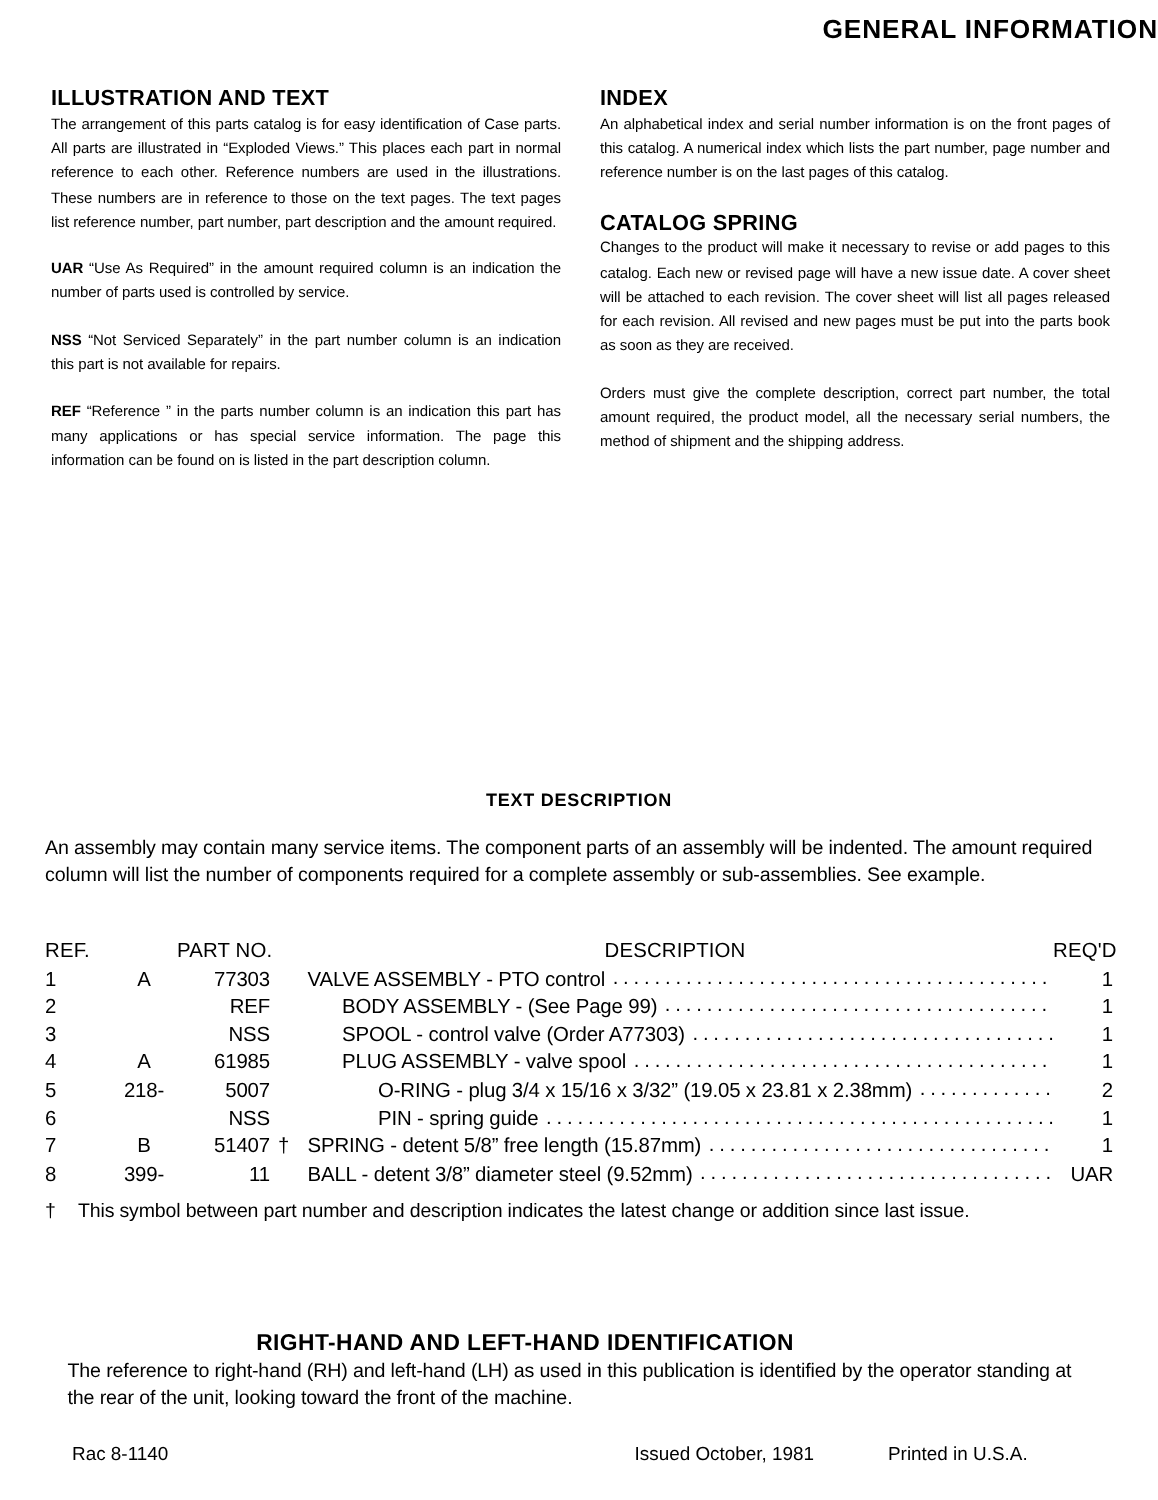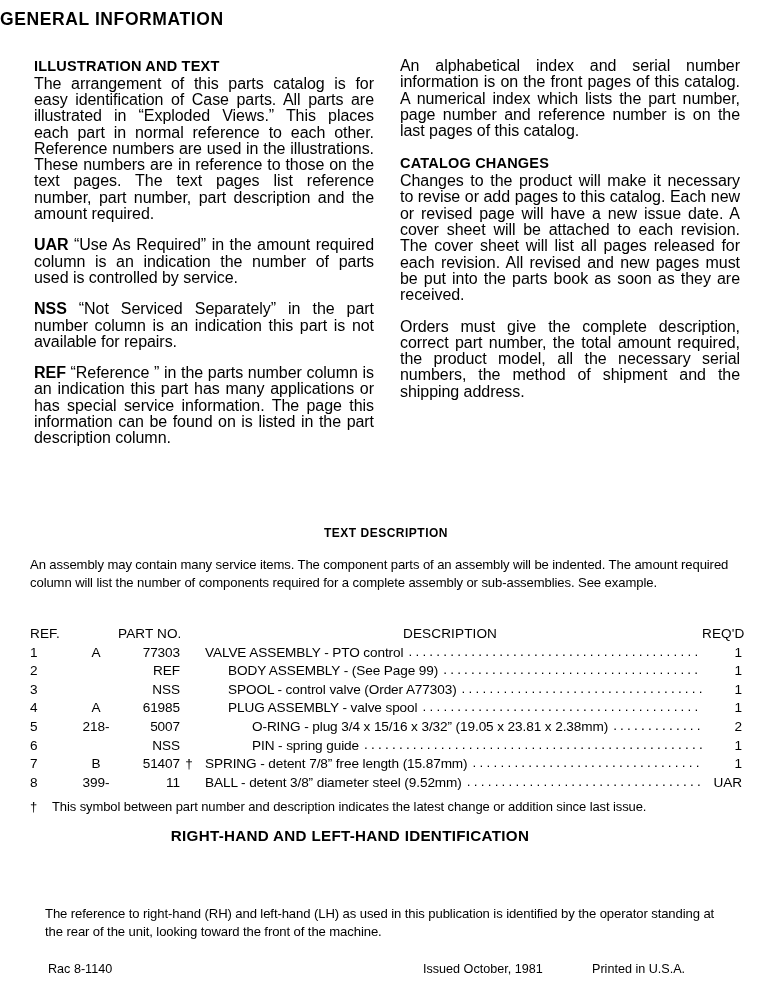--- a/index.html
+++ b/index.html
@@ -25,21 +25,21 @@
     height: 1000px;
     padding: 0;
   }
 
   
   .main-title {
     position: absolute;
     top: 9px;
     left: 0;
     width: 772px;
-    text-align: left;
+    text-align: right;
     font-size: 17.5px;
     font-weight: bold;
     letter-spacing: 0.6px;
   }
 
   
   .cols {
     position: absolute;
     top: 58px;
     left: 34px;
@@ -55,21 +55,21 @@
   .sec-head {
     font-size: 14.5px;
     font-weight: bold;
     letter-spacing: 0.2px;
     margin: 0 0 1px 0;
     line-height: 1.15;
   }
   .sec-head.spaced { margin-top: 16px; }
 
   .para {
-    font-size: 16px;
+    font-size: 10px;
     line-height: 16.3px;
     text-align: justify;
     margin: 0;
     letter-spacing: -0.05px;
   }
   .para + .para { margin-top: 15px; }
   .para b { font-weight: bold; }
 
   
   .td-title {
@@ -146,21 +146,21 @@
     line-height: 17.6px;
     display: flex;
     letter-spacing: -0.1px;
   }
   .footnote .dag { width: 22px; flex: 0 0 22px; }
   .footnote .ftext { flex: 1 1 auto; }
 
   
   .rh-title {
     position: absolute;
-    top: 827px;
+    top: 887px;
     left: 0;
     width: 700px;
     text-align: center;
     font-size: 15.2px;
     font-weight: bold;
     letter-spacing: 0.3px;
   }
   .rh-body {
     position: absolute;
     top: 905px;
@@ -207,23 +207,24 @@
       <p class="para">The arrangement of this parts catalog is for easy identification of Case parts. All parts are illustrated in “Exploded Views.” This places each part in normal reference to each other. Reference numbers are used in the illustrations. These numbers are in reference to those on the text pages. The text pages list reference number, part number, part description and the amount required.</p>
 
       <p class="para"><b>UAR</b><span> “Use As Required” in the amount required column is an indication the number of parts used is controlled by service.</span></p>
 
       <p class="para"><b>NSS</b><span> “Not Serviced Separately” in the part number column is an indication this part is not available for repairs.</span></p>
 
       <p class="para"><b>REF</b><span>  “Reference ” in the parts number column is an indication this part has many applications or has special service information. The page this information can be found on is listed in the part description column.</span></p>
     </div>
 
     <div class="col col-right">
+      <div class="sec-head">INDEX</div>
       <p class="para">An alphabetical index and serial number information is on the front pages of this catalog. A numerical index which lists the part number, page number and reference number is on the last pages of this catalog.</p>
 
-      <div class="sec-head spaced">CATALOG CHANGES</div>
+      <div class="sec-head spaced">CATALOG SPRING</div>
       <p class="para">Changes to the product will make it necessary to revise or add pages to this catalog. Each new or revised page will have a new issue date. A cover sheet will be attached to each revision. The cover sheet will list all pages released for each revision. All revised and new pages must be put into the parts book as soon as they are received.</p>
 
       <p class="para">Orders must give the complete description, correct part number, the total amount required, the product model, all the necessary serial numbers, the method of shipment and the shipping address.</p>
     </div>
 
   </div>
 
   <div class="td-title">TEXT DESCRIPTION</div>
   <div class="td-intro">An assembly may contain many service items. The component parts of an assembly will be indented. The amount required column will list the number of components required for a complete assembly or sub-assemblies. See example.</div>
 
@@ -302,21 +303,21 @@
             <span class="leader">..........................................................................................................................................</span>
           </span>
           <span class="c-req">1</span>
         </div>
         <div class="trow">
           <span class="c-ref">7</span>
           <span class="c-pfx">B</span>
           <span class="c-pno">51407</span>
           <span class="c-dag">†</span>
           <span class="c-desc ind0">
-            <span class="desc-text">SPRING - detent 7/8” free length (15.87mm)</span>
+            <span class="desc-text">SPRING - detent 5/8” free length (15.87mm)</span>
             <span class="leader">..........................................................................................................................................</span>
           </span>
           <span class="c-req">1</span>
         </div>
         <div class="trow">
           <span class="c-ref">8</span>
           <span class="c-pfx">399-</span>
           <span class="c-pno">11</span>
           <span class="c-dag"></span>
           <span class="c-desc ind0">

